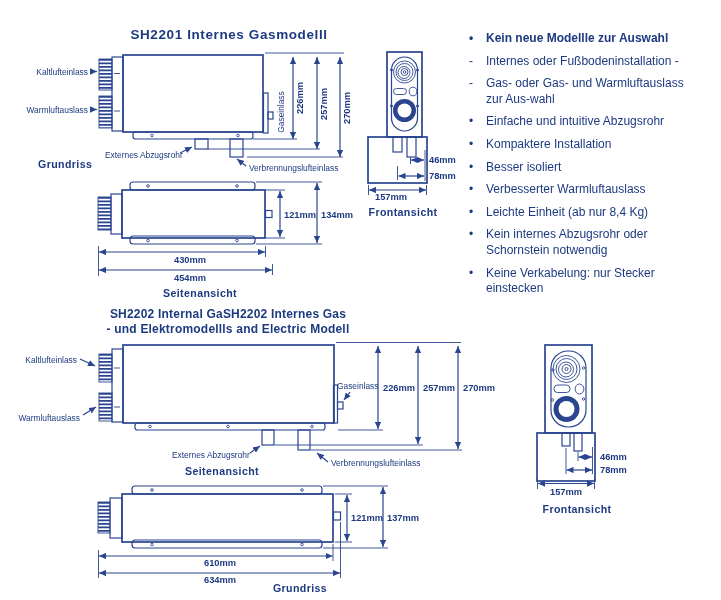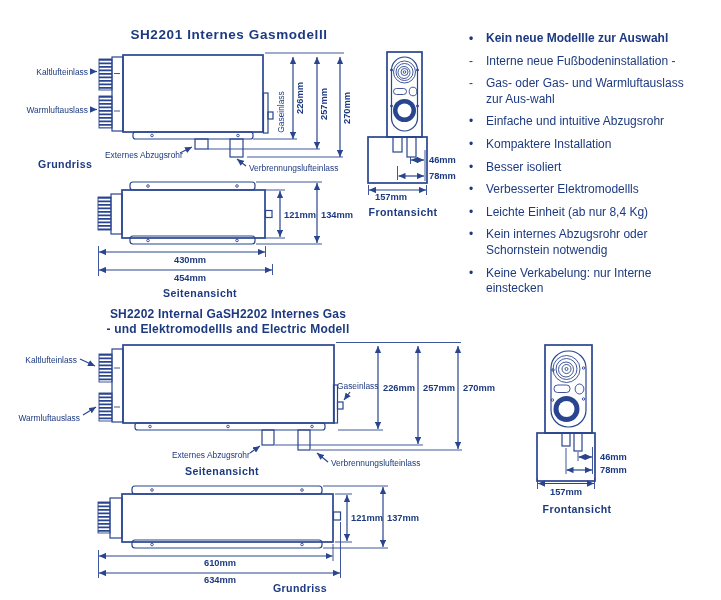--- a/index.html
+++ b/index.html
@@ -246,52 +246,52 @@
   </g>
 </svg>
 
 <div class="features">
   <div class="feat bold">
     <span class="marker">•</span>
     <span class="ftext">Kein neue Modellle zur Auswahl</span>
   </div>
   <div class="feat">
     <span class="marker">-</span>
-    <span class="ftext">Interne neue Fußbodeninstallation -</span>
+    <span class="ftext">Internes oder Fußbodeninstallation -</span>
   </div>
   <div class="feat">
     <span class="marker">-</span>
     <span class="ftext">Gas- oder Gas- und Warmluftauslass
 zur Aus-wahl</span>
   </div>
   <div class="feat">
     <span class="marker">•</span>
     <span class="ftext">Einfache und intuitive Abzugsrohr</span>
   </div>
   <div class="feat">
     <span class="marker">•</span>
     <span class="ftext">Kompaktere Installation</span>
   </div>
   <div class="feat">
     <span class="marker">•</span>
     <span class="ftext">Besser isoliert</span>
   </div>
   <div class="feat">
     <span class="marker">•</span>
-    <span class="ftext">Verbesserter Elektromodellls</span>
+    <span class="ftext">Verbesserter Warmluftauslass</span>
   </div>
   <div class="feat">
     <span class="marker">•</span>
     <span class="ftext">Leichte Einheit (ab nur 8,4 Kg)</span>
   </div>
   <div class="feat">
     <span class="marker">•</span>
     <span class="ftext">Kein internes Abzugsrohr oder
 Schornstein notwendig</span>
   </div>
   <div class="feat">
     <span class="marker">•</span>
-    <span class="ftext">Keine Verkabelung: nur Interne
+    <span class="ftext">Keine Verkabelung: nur Stecker
 einstecken</span>
   </div>
 </div>
 
 </div>
 
 </body></html>

